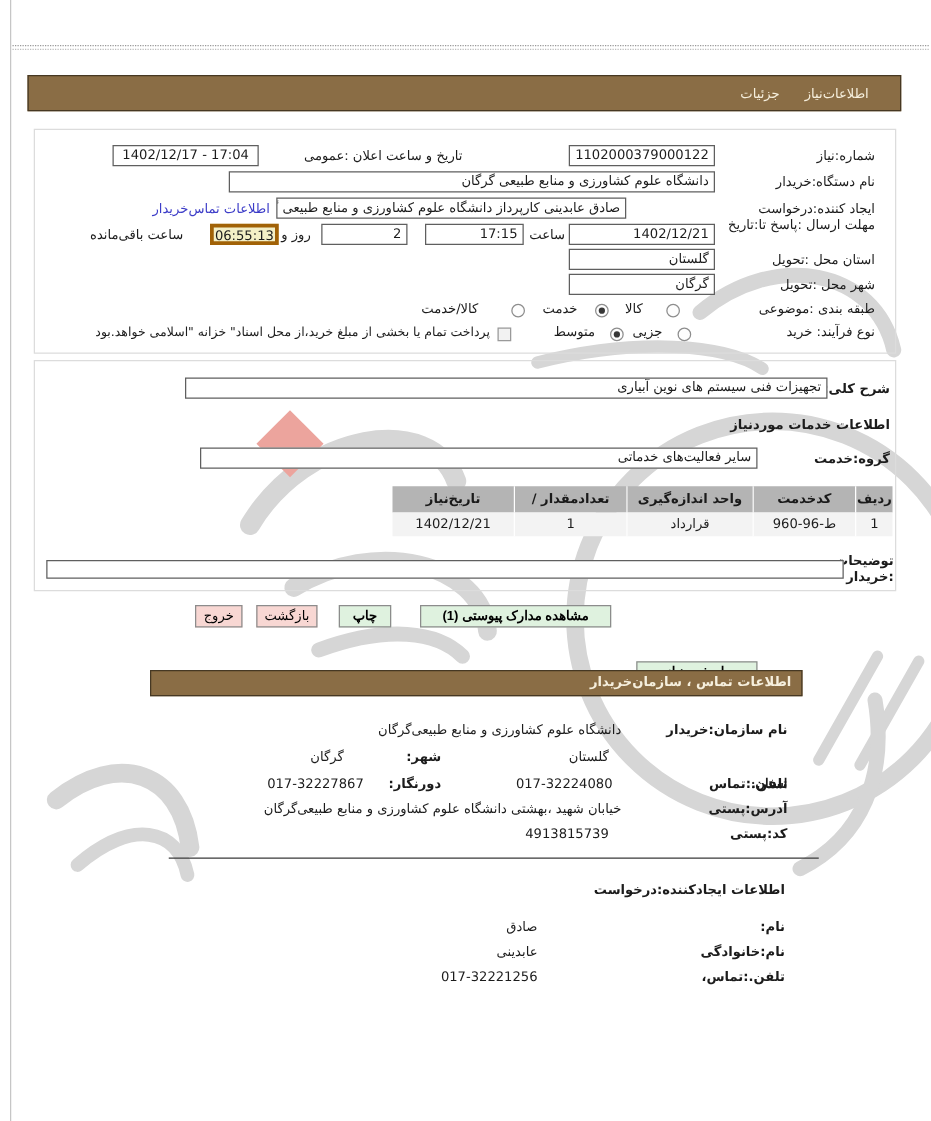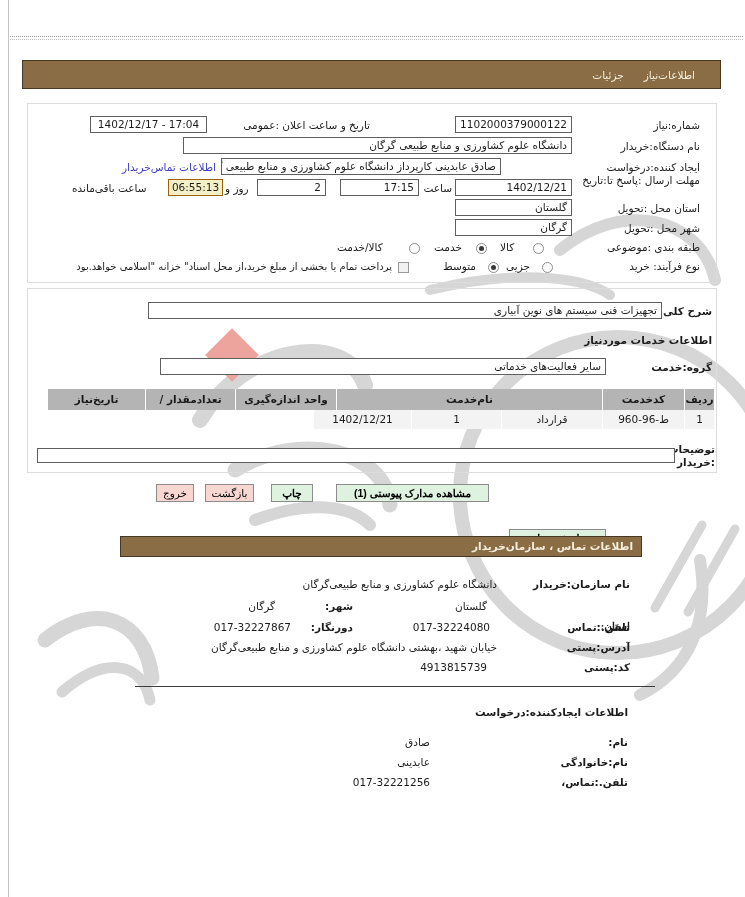--- a/index.html
+++ b/index.html
@@ -59,21 +59,21 @@
     background:#f3f3f3; height:19px; line-height:19px; text-align:center;
     font-size:10.5px; border-left:1px solid #fff; overflow:hidden; white-space:nowrap;
   }
   .c-row  { width:30px; }
   .c-code { width:82px; }
   .c-name { width:266px; }
   .c-unit { width:101px; }
   .c-qty  { width:90px; }
   .c-date { width:97px; border-left:none; }
   .countdown {
-    position:absolute; background:#f3efc6; border:1px solid #a16207; height:17px;
+    position:absolute; background:#f3efc6; border:3px solid #a16207; height:17px;
     line-height:15px; text-align:center; font-size:10.5px; z-index:3;
   }
   .hline { position:absolute; height:1px; background:#3a3a3a; z-index:3; }
   .wmark { position:absolute; left:0; top:0; z-index:1; pointer-events:none; }
   .wrapLbl { white-space:normal; line-height:13px; text-align:right; }
 </style>
 </head>
 <body>
 
 <div class="vline"></div>
@@ -155,21 +155,20 @@
 
 <div class="lbl bold" style="right:33px; top:334px;">اطلاعات خدمات موردنیاز</div>
 
 <div class="lbl bold" style="right:33px; top:361px;">گروه:خدمت</div>
 <div class="fld" style="left:160px; top:358px; width:446px;padding-left:38px;">سایر فعالیت‌های خدماتی</div>
 
 <div class="ttable">
   <div class="trow">
     <div class="th c-row">ردیف</div>
     <div class="th c-code">کدخدمت</div>
-    <div class="th c-name">نام‌خدمت</div>
     <div class="th c-unit">واحد اندازه‌گیری</div>
     <div class="th c-qty">تعدادمقدار /</div>
     <div class="th c-date">تاریخ‌نیاز</div>
   </div>
   <div class="trow">
     <div class="td c-row">1</div>
     <div class="td c-code ltr">960-96-ط</div>
     <div class="td c-unit">قرارداد</div>
     <div class="td c-qty">1</div>
     <div class="td c-date">1402/12/21</div>

